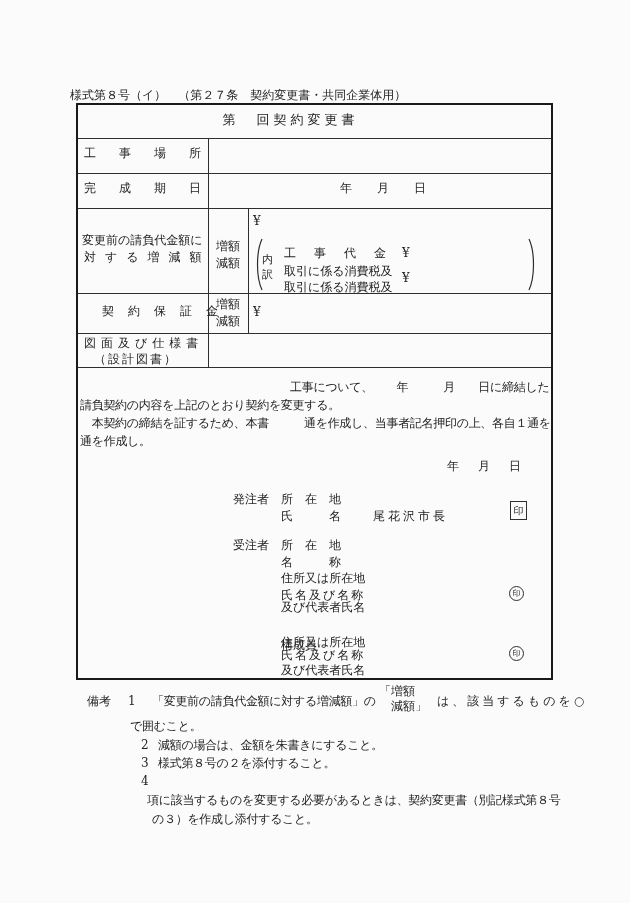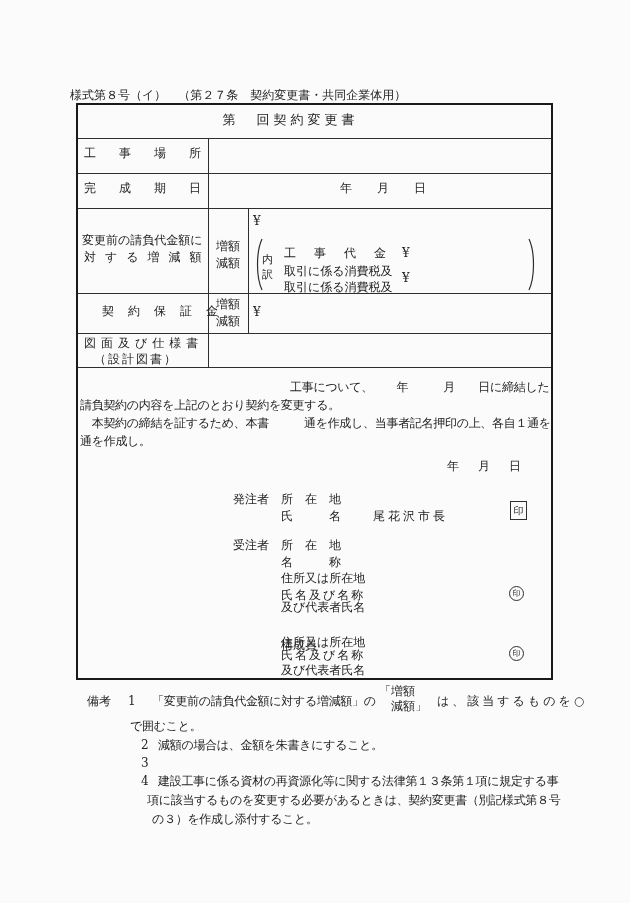--- a/index.html
+++ b/index.html
@@ -134,19 +134,19 @@
   <div class="t bt" style="left:152px; top:694px;">「変更前の請負代金額に対する増減額」の</div>
   <div class="t pre stack2" style="left:379px; top:684px;">「増額
 　減額」</div>
   <div class="t ls3" style="left:437px; top:694px;">は、該当するものを○</div>
   <div class="t bt" style="left:130px; top:719px;">で囲むこと。</div>
 
   <div class="t" style="left:141px; top:738px;">2</div>
   <div class="t bt" style="left:158px; top:738px;">減額の場合は、金額を朱書きにすること。</div>
 
   <div class="t" style="left:141px; top:756px;">3</div>
+  <div class="t bt" style="left:158px; top:756px;">様式第８号の２を添付すること。</div>
 
   <div class="t" style="left:141px; top:774px;">4</div>
-  <div class="t bt" style="left:158px; top:774px;">建設工事に係る資材の再資源化等に関する法律第１３条第１項に規定する事</div>
   <div class="t bt" style="left:147px; top:793px;">項に該当するものを変更する必要があるときは、契約変更書（別記様式第８号</div>
   <div class="t bt" style="left:152px; top:812px;">の３）を作成し添付すること。</div>
 
 </div>
 
 </body></html>

